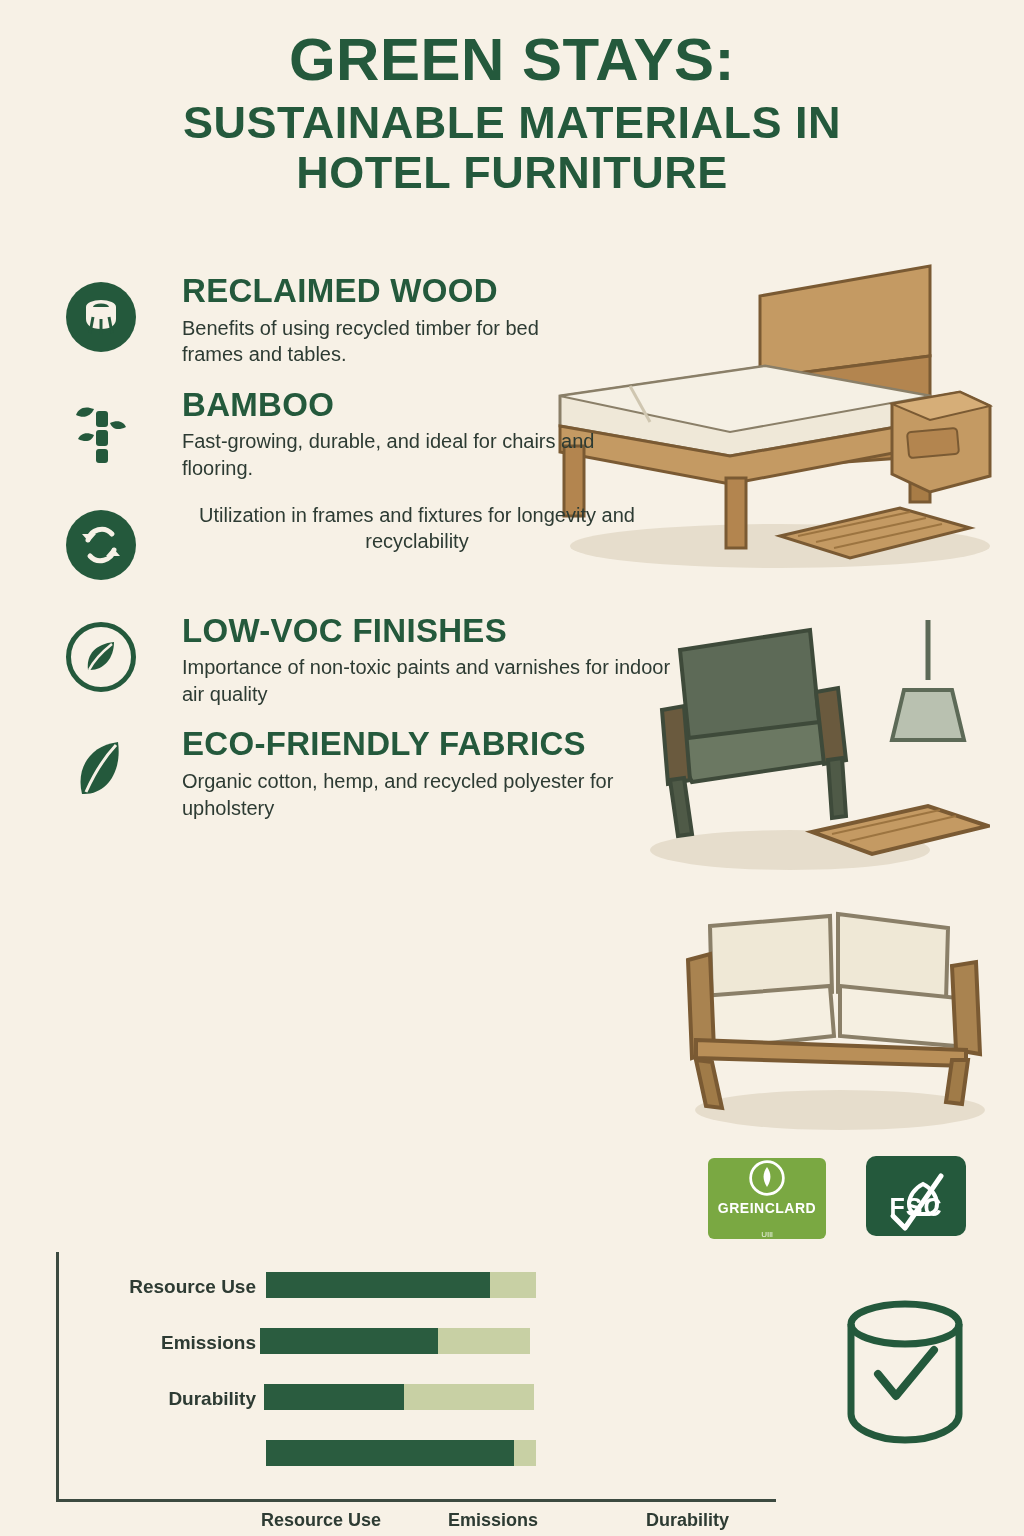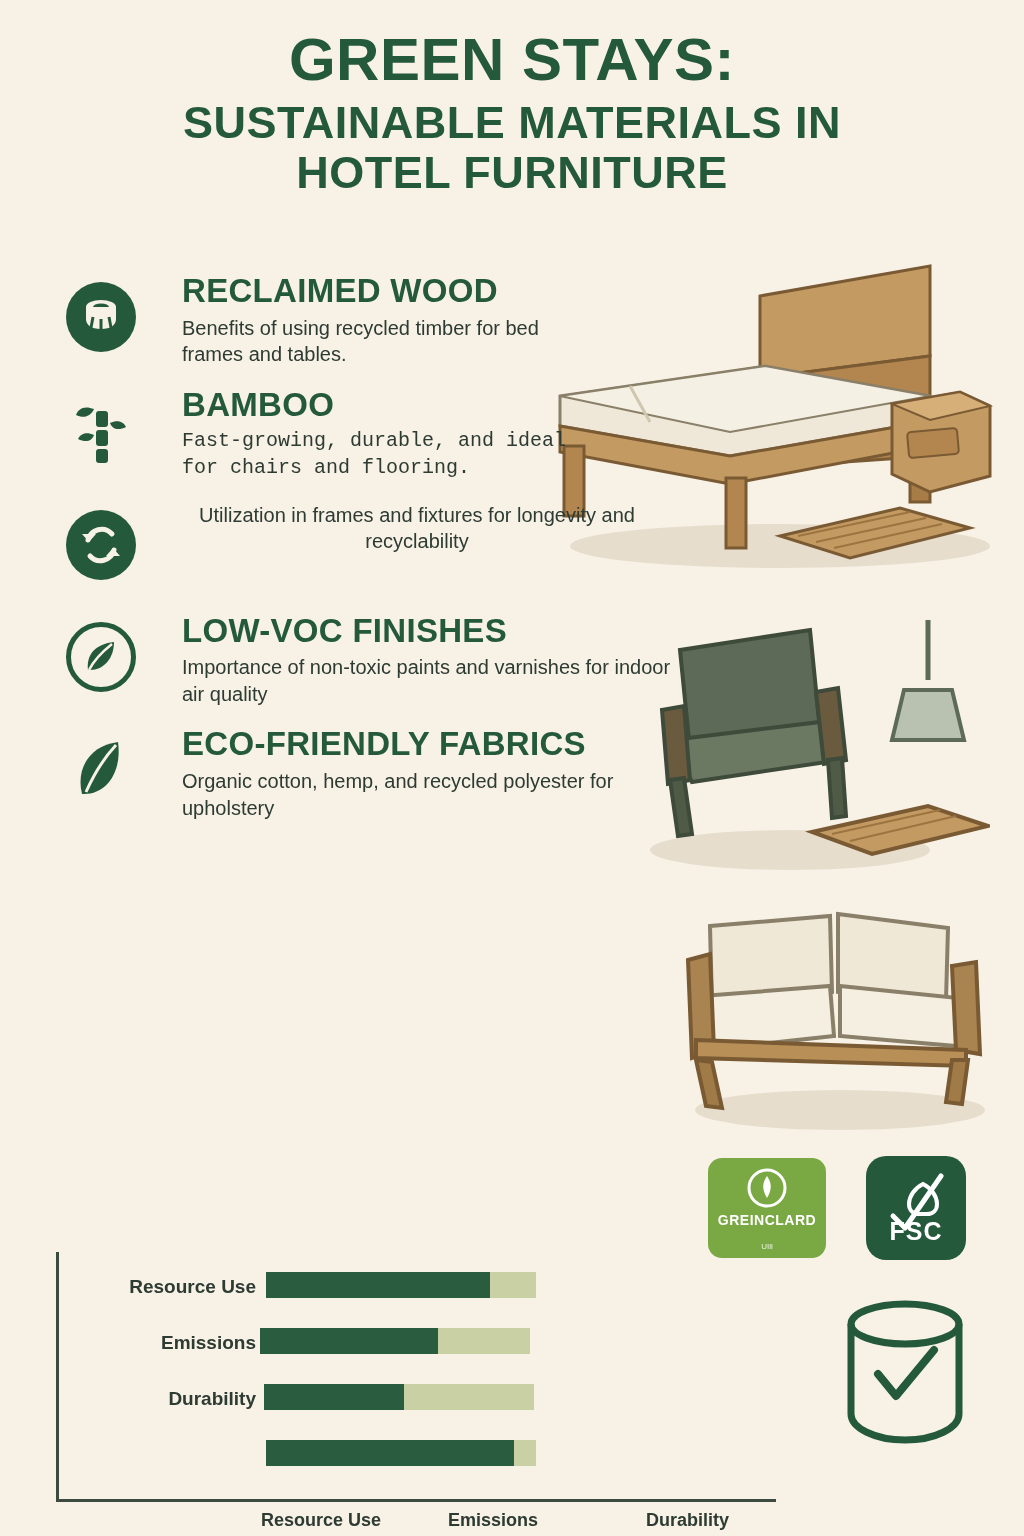--- a/index.html
+++ b/index.html
@@ -38,21 +38,21 @@
     font-size:33px;font-weight:bold;color:#24593c;
     text-transform:uppercase;letter-spacing:0.3px;line-height:1.05;
     margin:0 0 6px 0;
   }
   .sec-desc{
     font-size:20px;color:#2d3b33;line-height:1.33;
     font-family:"Liberation Sans", sans-serif;
     max-width:500px;
   }
   #sec-0 .sec-desc{max-width:380px;}
-  #sec-1 .sec-desc{max-width:420px;font-family:Liberation Mono, monospace;}
+  #sec-1 .sec-desc{max-width:420px;}
   #sec-2 .sec-desc{max-width:470px;text-align:center;}
   #sec-3 .sec-desc{max-width:500px;}
   #sec-4 .sec-desc{max-width:500px;}
 
   .circle-icon{
     width:70px;height:70px;border-radius:50%;
     background:#24593c;display:flex;align-items:center;justify-content:center;
   }
   .circle-outline{
     width:70px;height:70px;border-radius:50%;
@@ -61,32 +61,32 @@
   }
 
   
   .illus{position:absolute;}
   #illus-bed{left:530px;top:246px;}
   #illus-chair{left:640px;top:610px;}
   #illus-sofa{left:680px;top:900px;}
 
   
   .badge-greenguard{
-    position:absolute;left:708px;top:1158px;width:118px;height:100px;
-    background:#7aa842;border-radius:14px;
+    position:absolute;left:708px;top:1158px;width:118px;height:81px;
+    background:#7aa842;border-radius:6px;
     display:flex;flex-direction:column;align-items:center;justify-content:center;
     color:#ffffff;
   }
   .badge-greenguard .bg-label{
     font-size:14px;font-weight:bold;letter-spacing:0.5px;margin-top:2px;
   }
   .badge-greenguard .bg-sub{font-size:8px;opacity:.85;margin-top:14px;}
   .badge-fsc{
-    position:absolute;left:866px;top:1156px;width:100px;height:104px;
-    background:#24593c;border-radius:20px;
+    position:absolute;left:866px;top:1156px;width:100px;height:80px;
+    background:#24593c;border-radius:10px;
     display:flex;align-items:center;justify-content:center;position:absolute;
   }
   .badge-fsc .fsc-text{
     position:absolute;bottom:14px;left:0;right:0;text-align:center;
     color:#ffffff;font-size:25px;font-weight:bold;letter-spacing:1px;
   }
   .paint-can{position:absolute;left:830px;top:1290px;}
 
   
   .chart{position:absolute;left:56px;top:1252px;width:720px;height:270px;}

